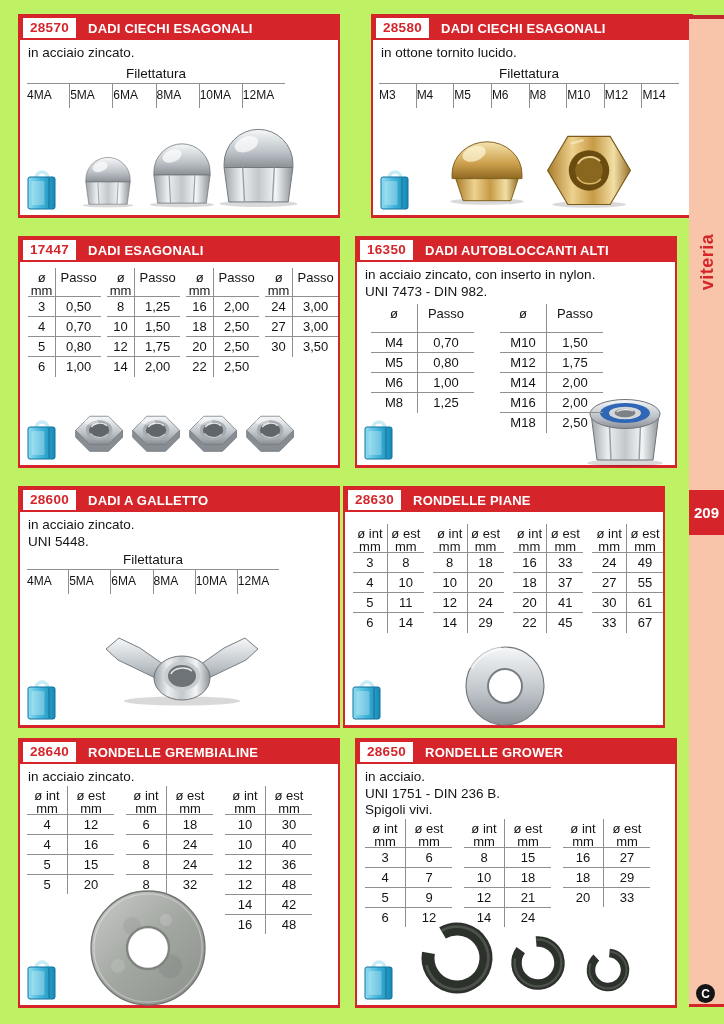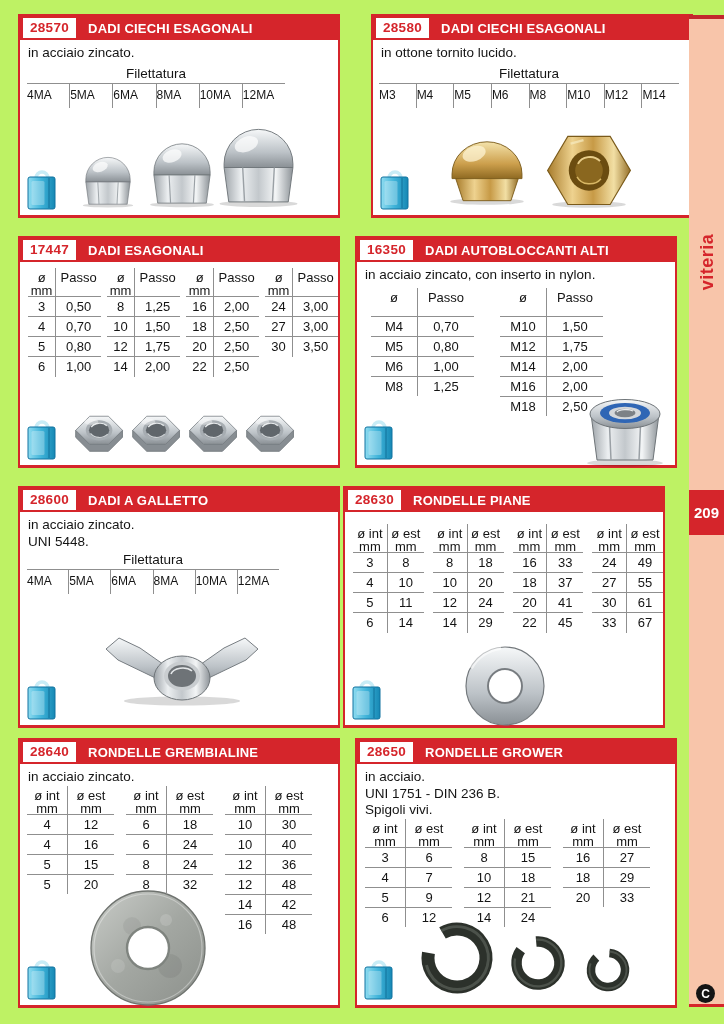--- a/index.html
+++ b/index.html
@@ -385,20 +385,21 @@
  <line x1="24" y1="11" x2="24" y2="41" stroke="#0f6d96" stroke-width="1.5" opacity="0.6"></line>
           </svg></div>
       </div>
       <div class="box" style="left: 355px; top: 236px; width: 322px; height: 232px;">
         <div class="box-header">
           <div class="code-chip">16350</div>
           <div class="box-title">DADI AUTOBLOCCANTI ALTI</div>
         </div>
         <div class="desc">
           <div class="desc-line">in acciaio zincato, con inserto in nylon.</div>
+          <div class="desc-line">UNI 7473 - DIN 982.</div>
         </div>
         <div class="pairs" style="margin: 4px 0px 0px 14px; gap: 26px;">
           <table class="pair-table">
             <thead>
               <tr>
                 <th class="c1" style="width: 46px; height: 28px;">
                   <span class="h-main">ø</span>
                 </th>
                 <th class="c2" style="width: 56px; height: 28px;">
                   <span class="h-main">Passo</span>

